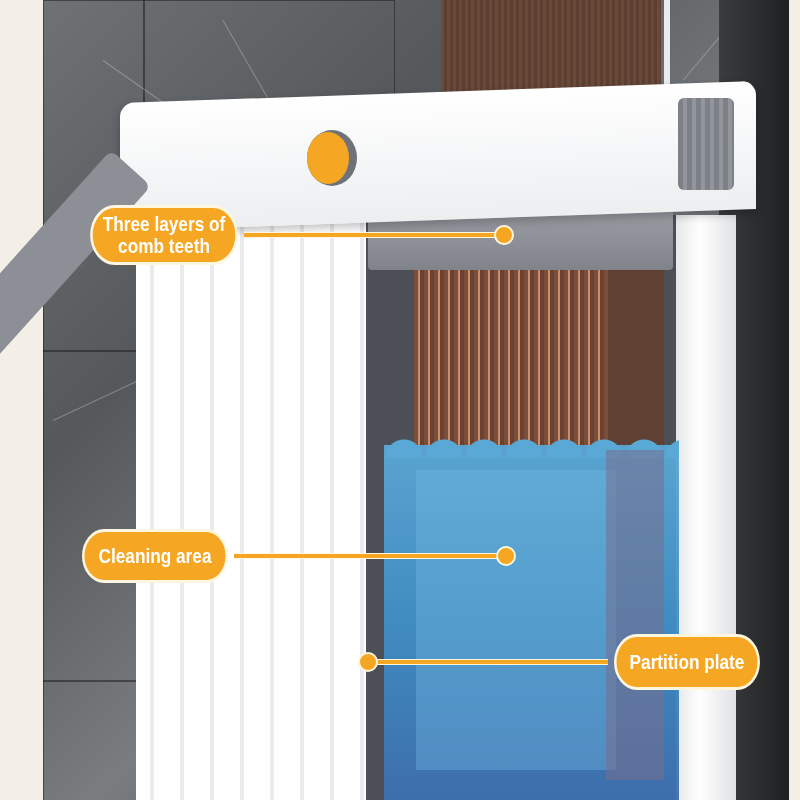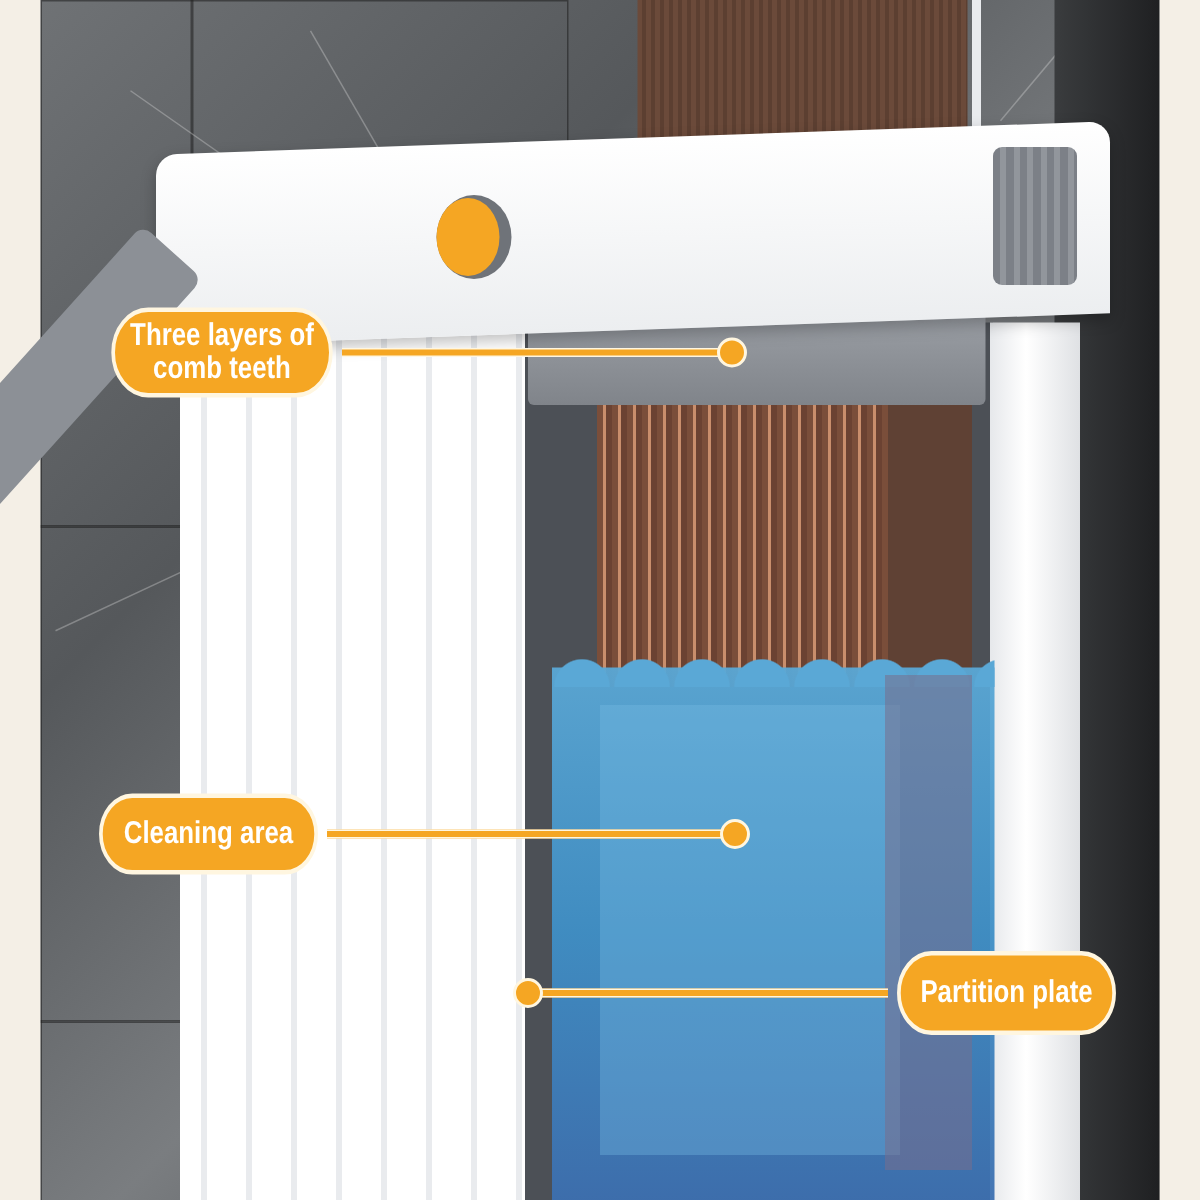--- a/index.html
+++ b/index.html
@@ -1,17 +1,17 @@
 <!DOCTYPE html>
 <html><head>
 <meta charset="utf-8">
 <style>
   html,body{margin:0;padding:0;}
   body{width:800px;height:800px;overflow:hidden;background:#f4efe6;position:relative;font-family:"Liberation Sans",sans-serif;}
-  .stage{position:absolute;left:0;top:0;width:675px;height:800px;}
+  .stage{position:absolute;left:16px;top:0;width:675px;height:800px;}
   .frame-bg{position:absolute;left:0;top:0;width:800px;height:800px;background:#f4efe6;}
   .wall{position:absolute;left:27px;top:0;width:746px;height:800px;overflow:hidden;
         background:linear-gradient(135deg,#6f7275 0%,#55585b 30%,#7a7d80 55%,#4b4e51 80%,#3a3c3e 100%);}
   .tile{position:absolute;border:1px solid rgba(30,30,30,0.55);}
   .vein{position:absolute;height:1px;background:rgba(220,220,220,0.35);transform-origin:left center;}
   .right-dark{position:absolute;right:0;top:0;width:70px;height:800px;background:linear-gradient(90deg,#3a3c3e,#1f2022);}
   .mop-pad{position:absolute;left:425px;top:0;width:220px;height:110px;
            background:repeating-linear-gradient(90deg,#6b4a3a 0 3px,#5c3f31 3px 6px);}
   .bucket-top{position:absolute;left:104px;top:92px;width:636px;height:128px;background:linear-gradient(180deg,#ffffff,#eceef0);
               border-radius:14px 14px 0 0;transform:skewY(-2deg);box-shadow:0 4px 10px rgba(0,0,0,0.25);}

